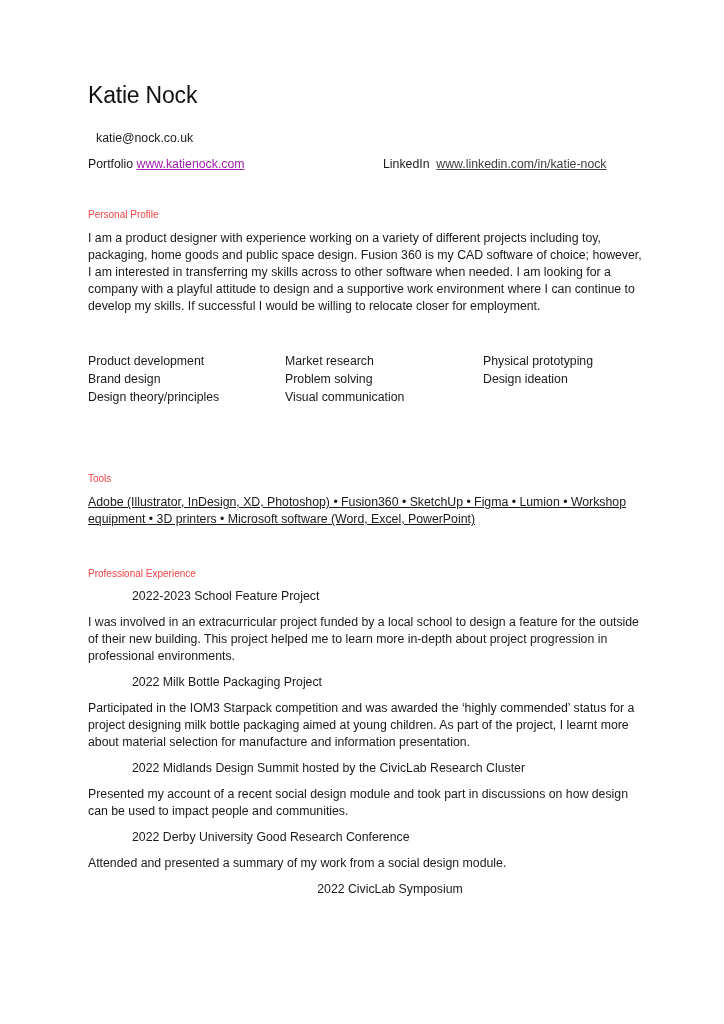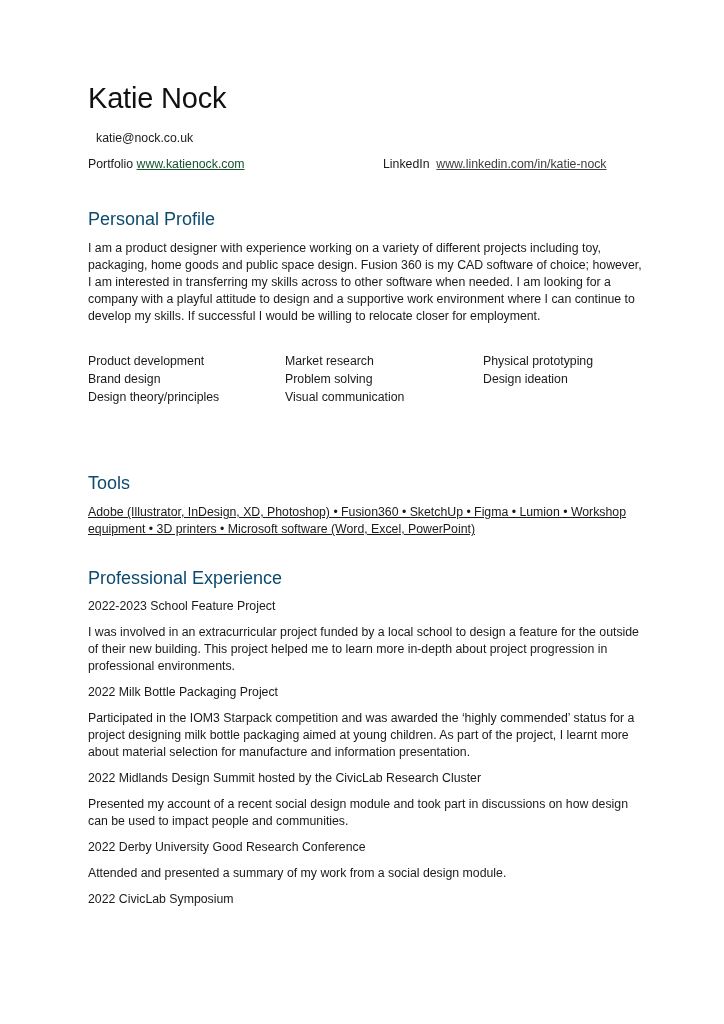--- a/index.html
+++ b/index.html
@@ -1,43 +1,43 @@
 <!DOCTYPE html>
 <html><head>
   <meta charset="utf-8">
   <style>
     html, body { margin: 0; padding: 0; background: #ffffff; }
     body { width: 724px; height: 1024px; position: relative; overflow: hidden; }
     .page { position: absolute; left: 88px; top: 0; width: 560px; color: #1a1a1a;
       font-family: "Liberation Sans", sans-serif; font-size: 12.3px; }
-    .name { position: absolute; top: 82px; left: 0; font-size: 29px; font-weight: normal;
+    .name { position: absolute; top: 82px; left: 0; font-size: 23px; font-weight: normal;
       color: #111; margin: 0; letter-spacing: -0.2px; }
     .email { position: absolute; top: 131px; left: 0; padding-left: 8px; }
     .contact { position: absolute; top: 157px; left: 0; width: 560px; }
     .contact .portfolio { position: absolute; left: 0; }
     .contact .linkedin { position: absolute; left: 295px; }
     a.link { color: #2b5aa8; text-decoration: underline; }
     .sec { position: absolute; left: 0; width: 560px; }
-    .h { margin: 0; font-size: 18px; font-weight: normal; color: #0c4a6e; }
+    .h { margin: 0; font-size: 10px; font-weight: normal; color: #ef4444; }
     p { margin: 0; line-height: 17px; }
     .skills { display: grid; grid-template-columns: 197px 198px 165px; row-gap: 1px; }
     .skills div { line-height: 17px; }
-    .exp-title { line-height: 17px; }
+    .exp-title { line-height: 17px; margin-left: 44px; }
   </style>
 </head>
 <body>
 
 <div class="page">
   <h1 class="name">Katie Nock</h1>
   <div class="email">katie@nock.co.uk</div>
 
   <div class="contact">
     <span class="portfolio">
       <span>Portfolio</span>
-      <a class="link" style="color: #14532d;">www.katienock.com</a>
+      <a class="link" style="color: #a21caf;">www.katienock.com</a>
     </span>
     <span class="linkedin">
       <span>LinkedIn</span>&nbsp;
       <a class="link" style="color: #404040;">www.linkedin.com/in/katie-nock</a>
     </span>
   </div>
 
   <div class="sec" style="top:209px;">
     <h2 class="h">Personal Profile</h2>
     <p style="margin-top:10px;">I am a product designer with experience working on a variety of different projects including toy, packaging, home goods and public space design. Fusion 360 is my CAD software of choice; however, I am interested in transferring my skills across to other software when needed. I am looking for a company with a playful attitude to design and a supportive work environment where I can continue to develop my skills. If successful I would be willing to relocate closer for employment.</p>
@@ -69,15 +69,15 @@
 
     <div style="margin-top:9px;" class="exp-title">2022 Milk Bottle Packaging Project</div>
     <p style="margin-top:9px;">Participated in the IOM3 Starpack competition and was awarded the ‘highly commended’ status for a project designing milk bottle packaging aimed at young children. As part of the project, I learnt more about material selection for manufacture and information presentation.</p>
 
     <div style="margin-top:9px;" class="exp-title">2022 Midlands Design Summit hosted by the CivicLab Research Cluster</div>
     <p style="margin-top:9px;">Presented my account of a recent social design module and took part in discussions on how design can be used to impact people and communities.</p>
 
     <div style="margin-top:9px;" class="exp-title">2022 Derby University Good Research Conference</div>
     <p style="margin-top:9px;">Attended and presented a summary of my work from a social design module.</p>
 
-    <div style="margin-top:9px;" class="exp-title">2022 CivicLab Symposium</div>
+    <div style="margin-top:9px;text-align:center;" class="exp-title">2022 CivicLab Symposium</div>
   </div>
 </div>
 
 </body></html>

